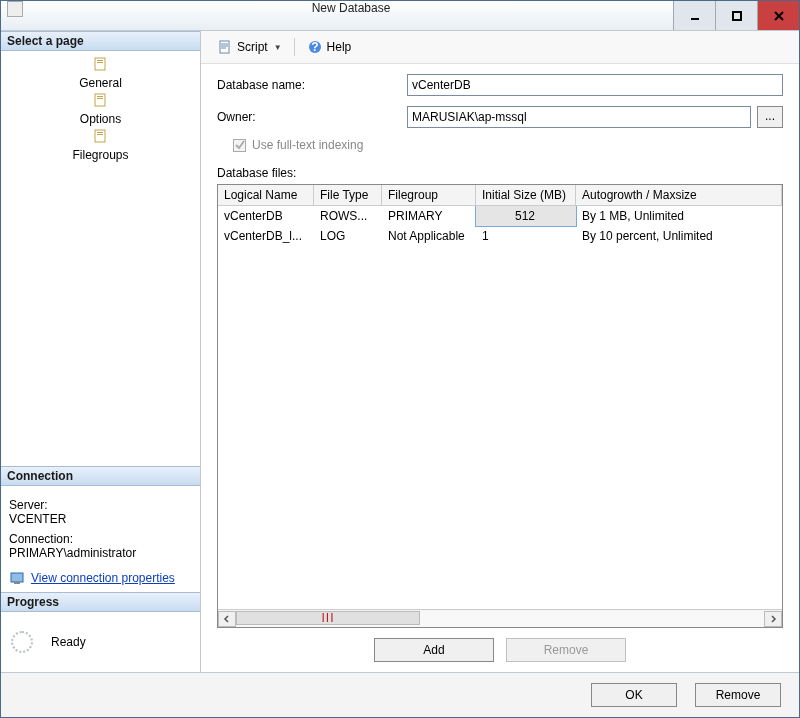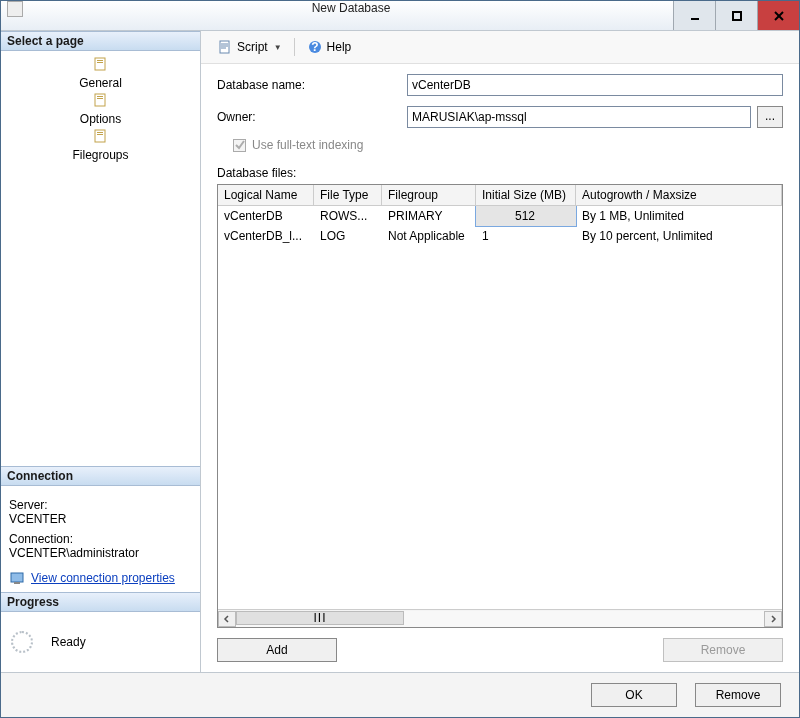--- a/index.html
+++ b/index.html
@@ -45,22 +45,22 @@
   .gc { padding: 3px 6px; border-right: 1px solid transparent; color: #000; white-space: nowrap; overflow: hidden; text-overflow: ellipsis; }
   .c0 { width: 96px; }
   .c1 { width: 68px; }
   .c2 { width: 94px; }
   .c3 { width: 100px; }
   .c4 { flex: 1; }
   .cell-sel { background: #e5e5e5; outline: 1px solid #7aa8e0; padding-left: 39px; }
   .hscroll { display: flex; align-items: center; border-top: 1px solid #ccc; height: 18px; background: #f4f4f4; }
   .hs-btn { width: 18px; height: 16px; border: 1px solid #bbb; background: #f0f0f0; display: flex; align-items: center; justify-content: center; }
   .hs-track { flex: 1; height: 16px; background: #f8f8f8; position: relative; }
-  .hs-thumb { position: absolute; left: 0; top: 0; height: 14px; width: 168px; background: #e0e0e0; border: 1px solid #bbb; display: flex; align-items: center; justify-content: center; color: #000000; letter-spacing: 1px; }
-  .add-row { display: flex; justify-content: space-between; gap: 12px; padding: 10px 16px; }
+  .hs-thumb { position: absolute; left: 0; top: 0; height: 14px; width: 184px; background: #e0e0e0; border: 1px solid #bbb; display: flex; align-items: center; justify-content: center; color: #b91c1c; letter-spacing: 1px; }
+  .add-row { display: flex; justify-content: center; gap: 12px; padding: 10px 16px; }
   .btn { width: 120px; height: 24px; border: 1px solid #888; background: #f0f0f0; text-align: center; line-height: 22px; }
   .btn.disabled { color: #9a9a9a; border-color: #c0c0c0; }
   .footer { border-top: 1px solid #c0c8d0; padding: 10px 18px; display: flex; justify-content: flex-end; gap: 12px; background: #f4f4f4; }
   .footer .btn { width: 86px; margin-left: 6px; }
 </style>
 </head>
 <body>
 
 <div class="window">
   <div class="titlebar">
@@ -114,21 +114,21 @@
             </svg>
           <span>Filegroups</span>
         </div>
       </div>
 
       <div class="section-header">Connection</div>
       <div class="conn-body">
         <div class="lbl">Server:</div>
         <div>VCENTER</div>
         <div class="lbl">Connection:</div>
-        <div>VCENTER\administrator</div>
+        <div>PRIMARY\administrator</div>
         <div class="conn-link">
           <svg width="16" height="16" viewBox="0 0 16 16">
               <rect x="2" y="3" width="12" height="9" fill="#8fbce8" stroke="#2e6aa8"></rect>
               <rect x="5" y="12" width="6" height="2" fill="#888"></rect>
             </svg>
           <a>View connection properties</a>
         </div>
       </div>
 
       <div class="section-header">Progress</div>

